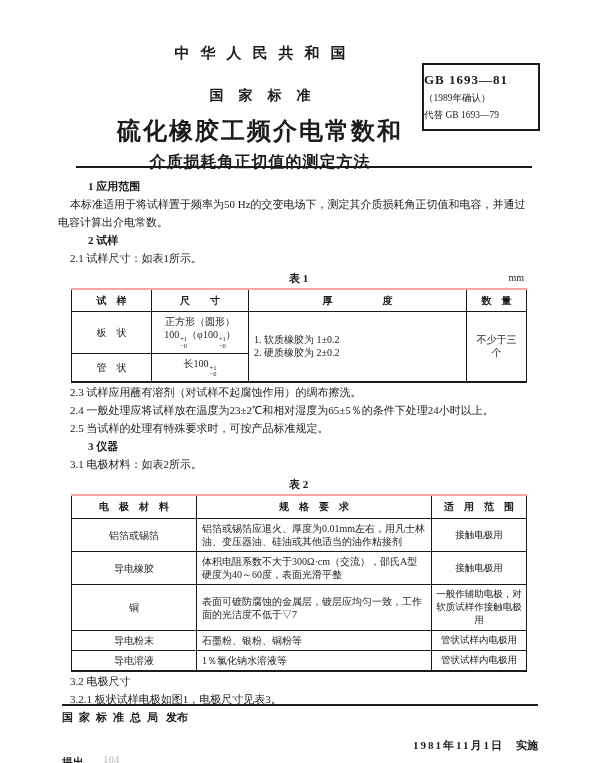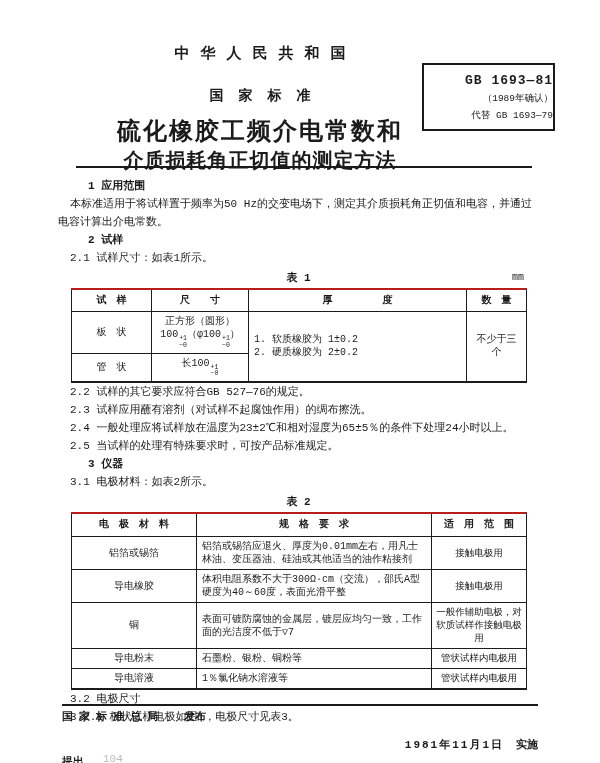--- a/index.html
+++ b/index.html
@@ -1,64 +1,64 @@
 <!DOCTYPE html>
 <html><head>
 <meta charset="utf-8">
 <style>
   * { margin:0; padding:0; box-sizing:border-box; }
   html,body { background:#ffffff; }
   .page {
     position:relative; width:600px; height:763px; background:#ffffff;
     overflow:hidden; color:#1b1b1b;
-    font-family:Liberation Mono, monospace;
+    font-family:Liberation Serif, serif;
   }
   
   .hdr { position:absolute; top:44px; left:105px; width:310px; text-align:center; }
   .hdr-country { font-size:15px; font-weight:bold; letter-spacing:11px; padding-left:11px; }
   .hdr-category { font-size:14px; font-weight:bold; letter-spacing:15px; padding-left:15px; margin-top:24px; }
   .hdr-title1 { font-size:24px; font-weight:bold; letter-spacing:2px; margin-top:10px; }
-  .hdr-title2 { font-size:20px; font-weight:bold; letter-spacing:1px; }
+  .hdr-title2 { font-size:16px; font-weight:bold; letter-spacing:1px; margin-top:5px; }
   .std-box {
-    position:absolute; top:63px; left:422px; width:133px; height:68px;
+    position:absolute; top:63px; left:422px; width:118px; height:68px;
     border:2px solid #1b1b1b;
-    display:flex; flex-direction:column; align-items:flex-end; justify-content:center; gap:4px;
+    display:flex; flex-direction:column; align-items:flex-start; justify-content:center; gap:4px;
   }
   .std-code { font-size:13px; font-weight:bold; letter-spacing:1px; }
   .std-note { font-size:9.5px; }
   .std-rep  { font-size:9.5px; }
   .rule-top { position:absolute; top:166px; left:76px; width:456px; height:2px; background:#1b1b1b; }
   
   .doc { position:absolute; top:177px; left:58px; width:478px; font-size:11px; line-height:18px; }
   .h-num { font-weight:bold; padding-left:30px; }
   .item  { padding-left:12px; }
   .para  { text-indent:12px; }
   
   .tblwrap { margin-left:13px; width:455px; }
   .tcap { position:relative; height:16px; line-height:16px; text-align:center;
           font-size:11px; font-weight:bold; margin-top:3px; margin-bottom:2px; }
   .tcap-unit { position:absolute; right:2px; top:0; font-size:10px; font-weight:normal; }
   table { border-collapse:collapse; width:455px; table-layout:fixed;
-          border-top:2px solid #b91c1c; border-bottom:2px solid #1b1b1b; }
+          border-top:2px solid #fca5a5; border-bottom:2px solid #1b1b1b; }
   th,td { border:1px solid #1b1b1b; font-size:10px; line-height:13px; padding:3px 5px; }
   th { font-weight:bold; text-align:center; }
   td.c { text-align:center; vertical-align:middle; }
   td.l { text-align:left; vertical-align:middle; }
   .t1 th { height:22px; }
   .t1 .r1 td { height:42px; }
   .t1 .r2 td { height:24px; }
   .t2 th { height:24px; }
   .t2 td.scope { font-size:9.5px; padding:3px 3px; }
   .tol { display:inline-flex; flex-direction:column; vertical-align:-3px;
          font-size:6.5px; line-height:6.5px; margin-left:1px; font-weight:normal; }
   
   .rule-bot { position:absolute; top:704px; left:62px; width:476px; height:2px; background:#1b1b1b; }
   .footer { position:absolute; top:709px; left:62px; width:476px; font-size:11px; font-weight:bold; }
   .f-row { display:flex; justify-content:space-between; line-height:17px; }
-  .f-left  { display:flex; gap:20px; }
+  .f-left  { display:flex; gap:2px; }
   .f-right { display:flex; gap:12px;margin-top:28px; }
   .sp6 { letter-spacing:6px; }
   .sp2 { letter-spacing:2px; }
   .pgnum { position:absolute; left:103px; top:753px; font-size:11px; color:#bcbcbc; }
 </style>
 </head>
 <body>
 
 <div class="page">
 
@@ -124,21 +124,20 @@
           <td class="c">管　状</td>
           <td class="c"><span>长100</span><span class="tol">
                   <span>+1</span>
                   <span>−0</span>
                 </span></td>
         </tr>
       </tbody>
         </table>
     </div>
 
-    <div class="item">2.2 试样的其它要求应符合GB 527—76的规定。</div>
     <div class="item">2.3 试样应用蘸有溶剂（对试样不起腐蚀作用）的绸布擦洗。</div>
     <div class="item">2.4 一般处理应将试样放在温度为23±2℃和相对湿度为65±5％的条件下处理24小时以上。</div>
     <div class="item">2.5 当试样的处理有特殊要求时，可按产品标准规定。</div>
     <div class="h-num">3 仪器</div>
     <div class="item">3.1 电极材料：如表2所示。</div>
 
     <div class="tblwrap">
       <div class="tcap">
         <span>表 2</span>
       </div>

